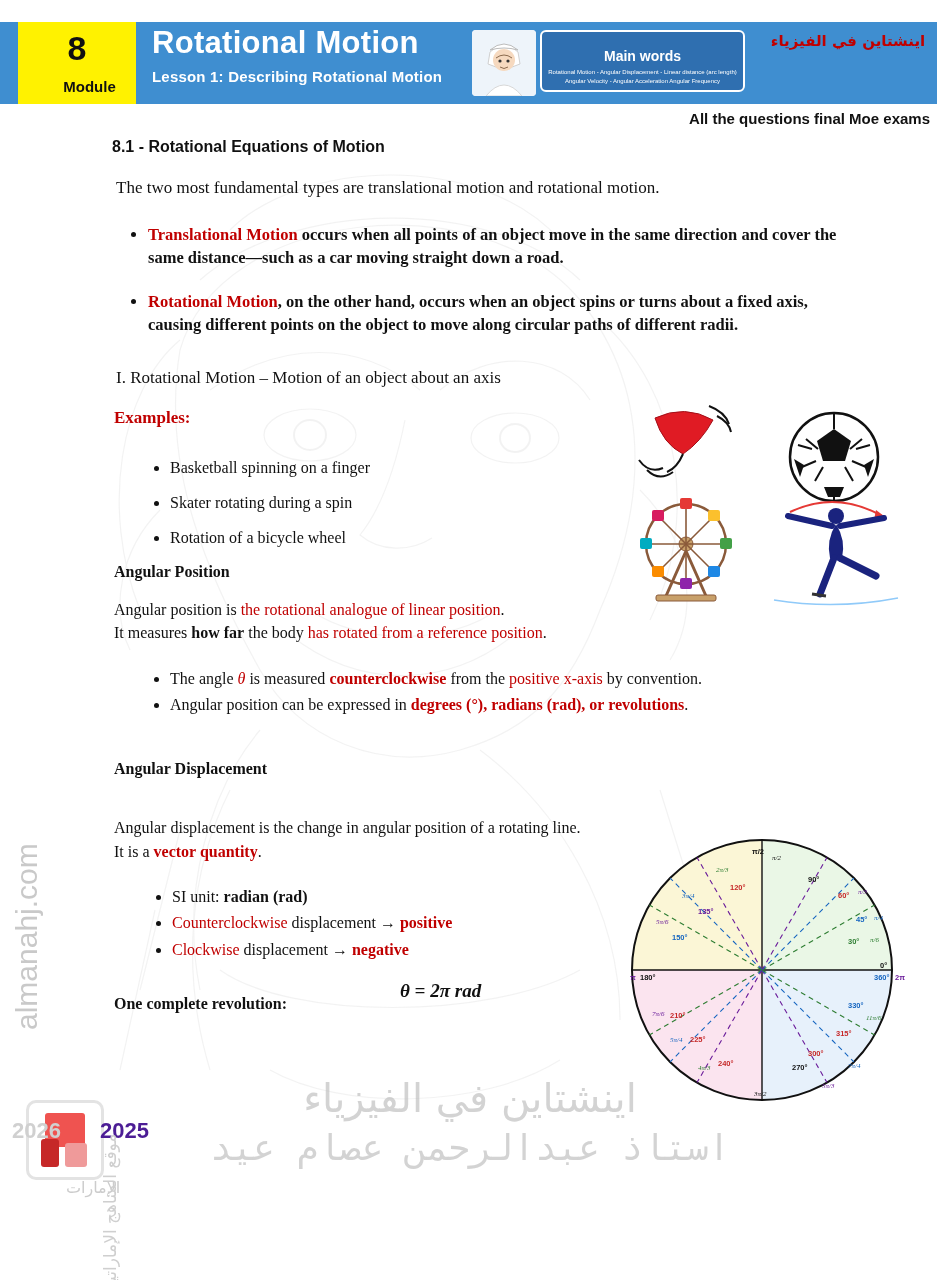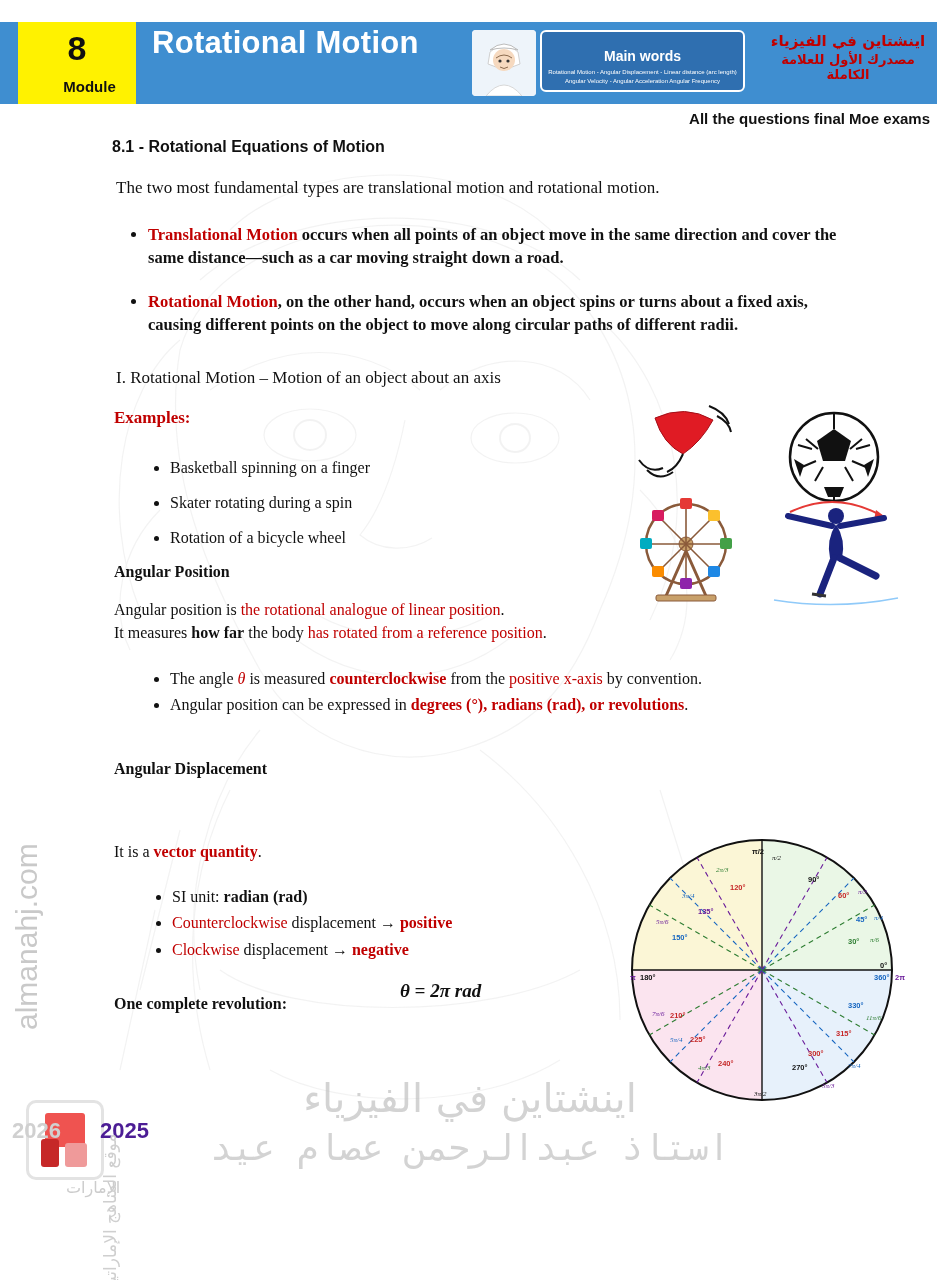--- a/index.html
+++ b/index.html
@@ -239,20 +239,21 @@
 
 <div class="header"></div>
 
 <div class="module-box">
   <div class="module-num">8</div>
   <div class="module-word">Module</div>
 </div>
 
 <div class="title-wrap">
   <div class="doc-title">Rotational Motion</div>
+  <div class="doc-sub">Lesson 1: Describing Rotational Motion</div>
 </div>
 
 <div class="avatar">
   <svg viewBox="0 0 64 66" width="64" height="66">
     <rect width="64" height="66" fill="#eef4fa"></rect>
     <path d="M18 22 q14 -14 28 0 l2 12 q-16 8 -32 0 z" fill="#ffffff" stroke="#cfcfcf"></path>
     <circle cx="32" cy="30" r="11" fill="#f6d9bf"></circle>
     <path d="M24 28 q8 -6 16 0" stroke="#8a6a4e" fill="none"></path>
     <circle cx="28" cy="31" r="1.6" fill="#333"></circle>
     <circle cx="36" cy="31" r="1.6" fill="#333"></circle>
@@ -262,21 +263,20 @@
   </svg>
 </div>
 
 <div class="mainwords">
   <div class="mw-title">Main words</div>
   <div class="mw-list">Rotational Motion - Angular Displacement - Linear distance (arc length) Angular Velocity - Angular Acceleration Angular Frequency</div>
 </div>
 
 <div class="arabic-brand">
   <div class="ab1">اينشتاين في الفيزياء</div>
-  <div class="ab2">مصدرك الأول للعلامة الكاملة</div>
 </div>
 
 <div class="moe-note">All the questions final Moe exams</div>
 
 <div class="sec-head">8.1 - Rotational Equations of Motion</div>
 
 <div class="p1">The two most fundamental types are translational motion and rotational motion.</div>
 
 <div class="blk-translational">
   <ul class="bullets">
@@ -320,21 +320,21 @@
     </li>
     <li>
       <span>Angular position can be expressed in </span><b class="red">degrees (°), radians (rad), or revolutions</b><span>.</span>
     </li>
   </ul>
 </div>
 
 <div class="ang-disp-head">Angular Displacement</div>
 
 <div class="ang-disp-p">
-  <br>
+  <span>Angular displacement is the change in angular position of a rotating line.</span><br>
   <span>It is a </span><b class="red">vector quantity</b><span>.</span>
 </div>
 
 <div class="ang-disp-bullets">
   <ul class="bullets">
     <li>
       <span>SI unit: </span><b>radian (rad)</b>
     </li>
     <li>
       <span class="redn">Counterclockwise</span><span> displacement → </span><b class="red">positive</b>

